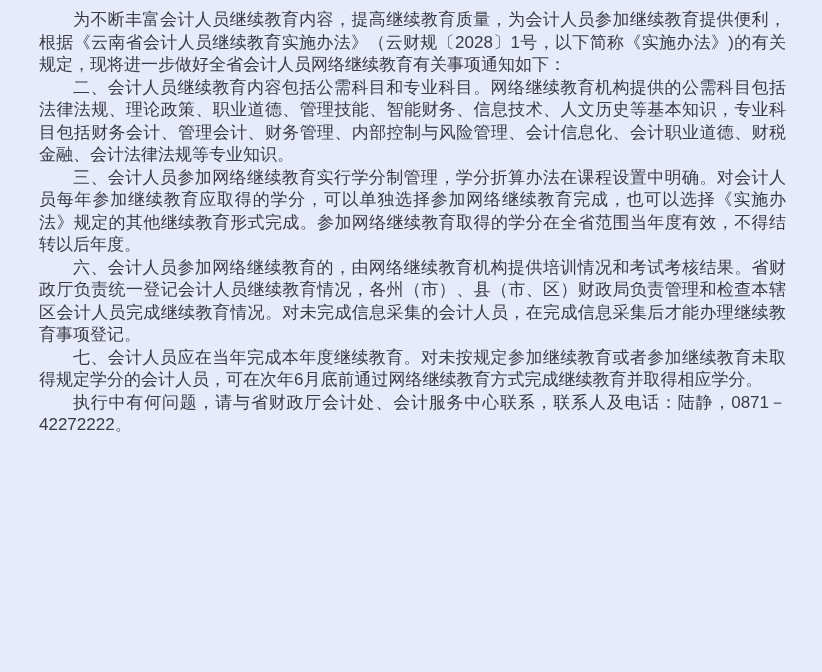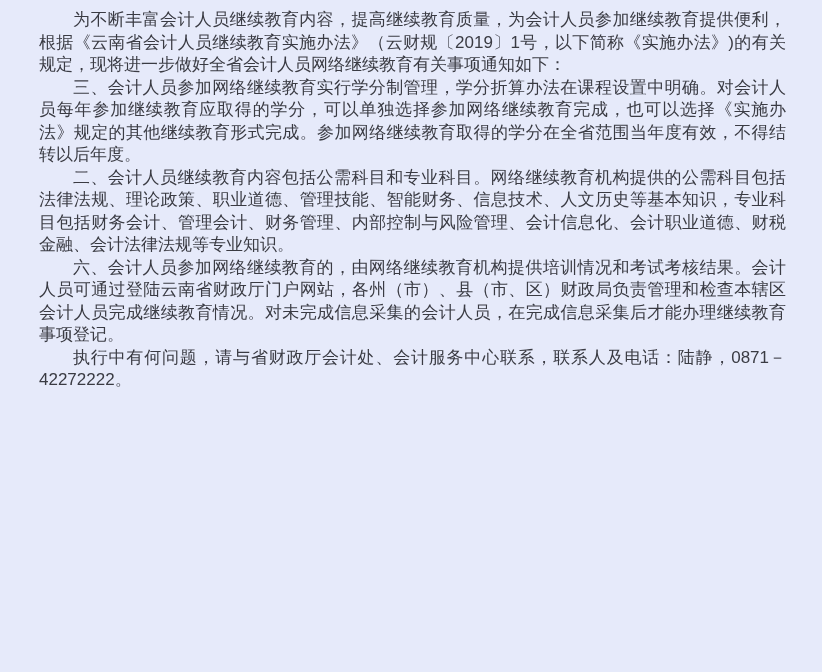--- a/index.html
+++ b/index.html
@@ -27,19 +27,20 @@
     margin: 0;
     padding: 0;
     text-indent: 2em;
     overflow-wrap: anywhere;
   }
 </style>
 </head>
 <body>
 
 <div class="document">
-  <p>为不断丰富会计人员继续教育内容，提高继续教育质量，为会计人员参加继续教育提供便利，根据《云南省会计人员继续教育实施办法》（云财规〔2019〕1号，以下简称《实施办法》)的有关规定，现将进一步做好全省会计人员网络继续教育有关事项通知如下：</p>
+  <p>为不断丰富会计人员继续教育内容，提高继续教育质量，为会计人员参加继续教育提供便利，根据《云南省会计人员继续教育实施办法》（云财规〔2028〕1号，以下简称《实施办法》)的有关规定，现将进一步做好全省会计人员网络继续教育有关事项通知如下：</p>
+  <p>二、会计人员继续教育内容包括公需科目和专业科目。网络继续教育机构提供的公需科目包括法律法规、理论政策、职业道德、管理技能、智能财务、信息技术、人文历史等基本知识，专业科目包括财务会计、管理会计、财务管理、内部控制与风险管理、会计信息化、会计职业道德、财税金融、会计法律法规等专业知识。</p>
   <p>三、会计人员参加网络继续教育实行学分制管理，学分折算办法在课程设置中明确。对会计人员每年参加继续教育应取得的学分，可以单独选择参加网络继续教育完成，也可以选择《实施办法》规定的其他继续教育形式完成。参加网络继续教育取得的学分在全省范围当年度有效，不得结转以后年度。</p>
-  <p>二、会计人员继续教育内容包括公需科目和专业科目。网络继续教育机构提供的公需科目包括法律法规、理论政策、职业道德、管理技能、智能财务、信息技术、人文历史等基本知识，专业科目包括财务会计、管理会计、财务管理、内部控制与风险管理、会计信息化、会计职业道德、财税金融、会计法律法规等专业知识。</p>
-  <p>六、会计人员参加网络继续教育的，由网络继续教育机构提供培训情况和考试考核结果。会计人员可通过登陆云南省财政厅门户网站，各州（市）、县（市、区）财政局负责管理和检查本辖区会计人员完成继续教育情况。对未完成信息采集的会计人员，在完成信息采集后才能办理继续教育事项登记。</p>
+  <p>六、会计人员参加网络继续教育的，由网络继续教育机构提供培训情况和考试考核结果。省财政厅负责统一登记会计人员继续教育情况，各州（市）、县（市、区）财政局负责管理和检查本辖区会计人员完成继续教育情况。对未完成信息采集的会计人员，在完成信息采集后才能办理继续教育事项登记。</p>
+  <p>七、会计人员应在当年完成本年度继续教育。对未按规定参加继续教育或者参加继续教育未取得规定学分的会计人员，可在次年6月底前通过网络继续教育方式完成继续教育并取得相应学分。</p>
   <p>执行中有何问题，请与省财政厅会计处、会计服务中心联系，联系人及电话：陆静，0871－42272222。</p>
 
 </div>
 
 </body></html>

